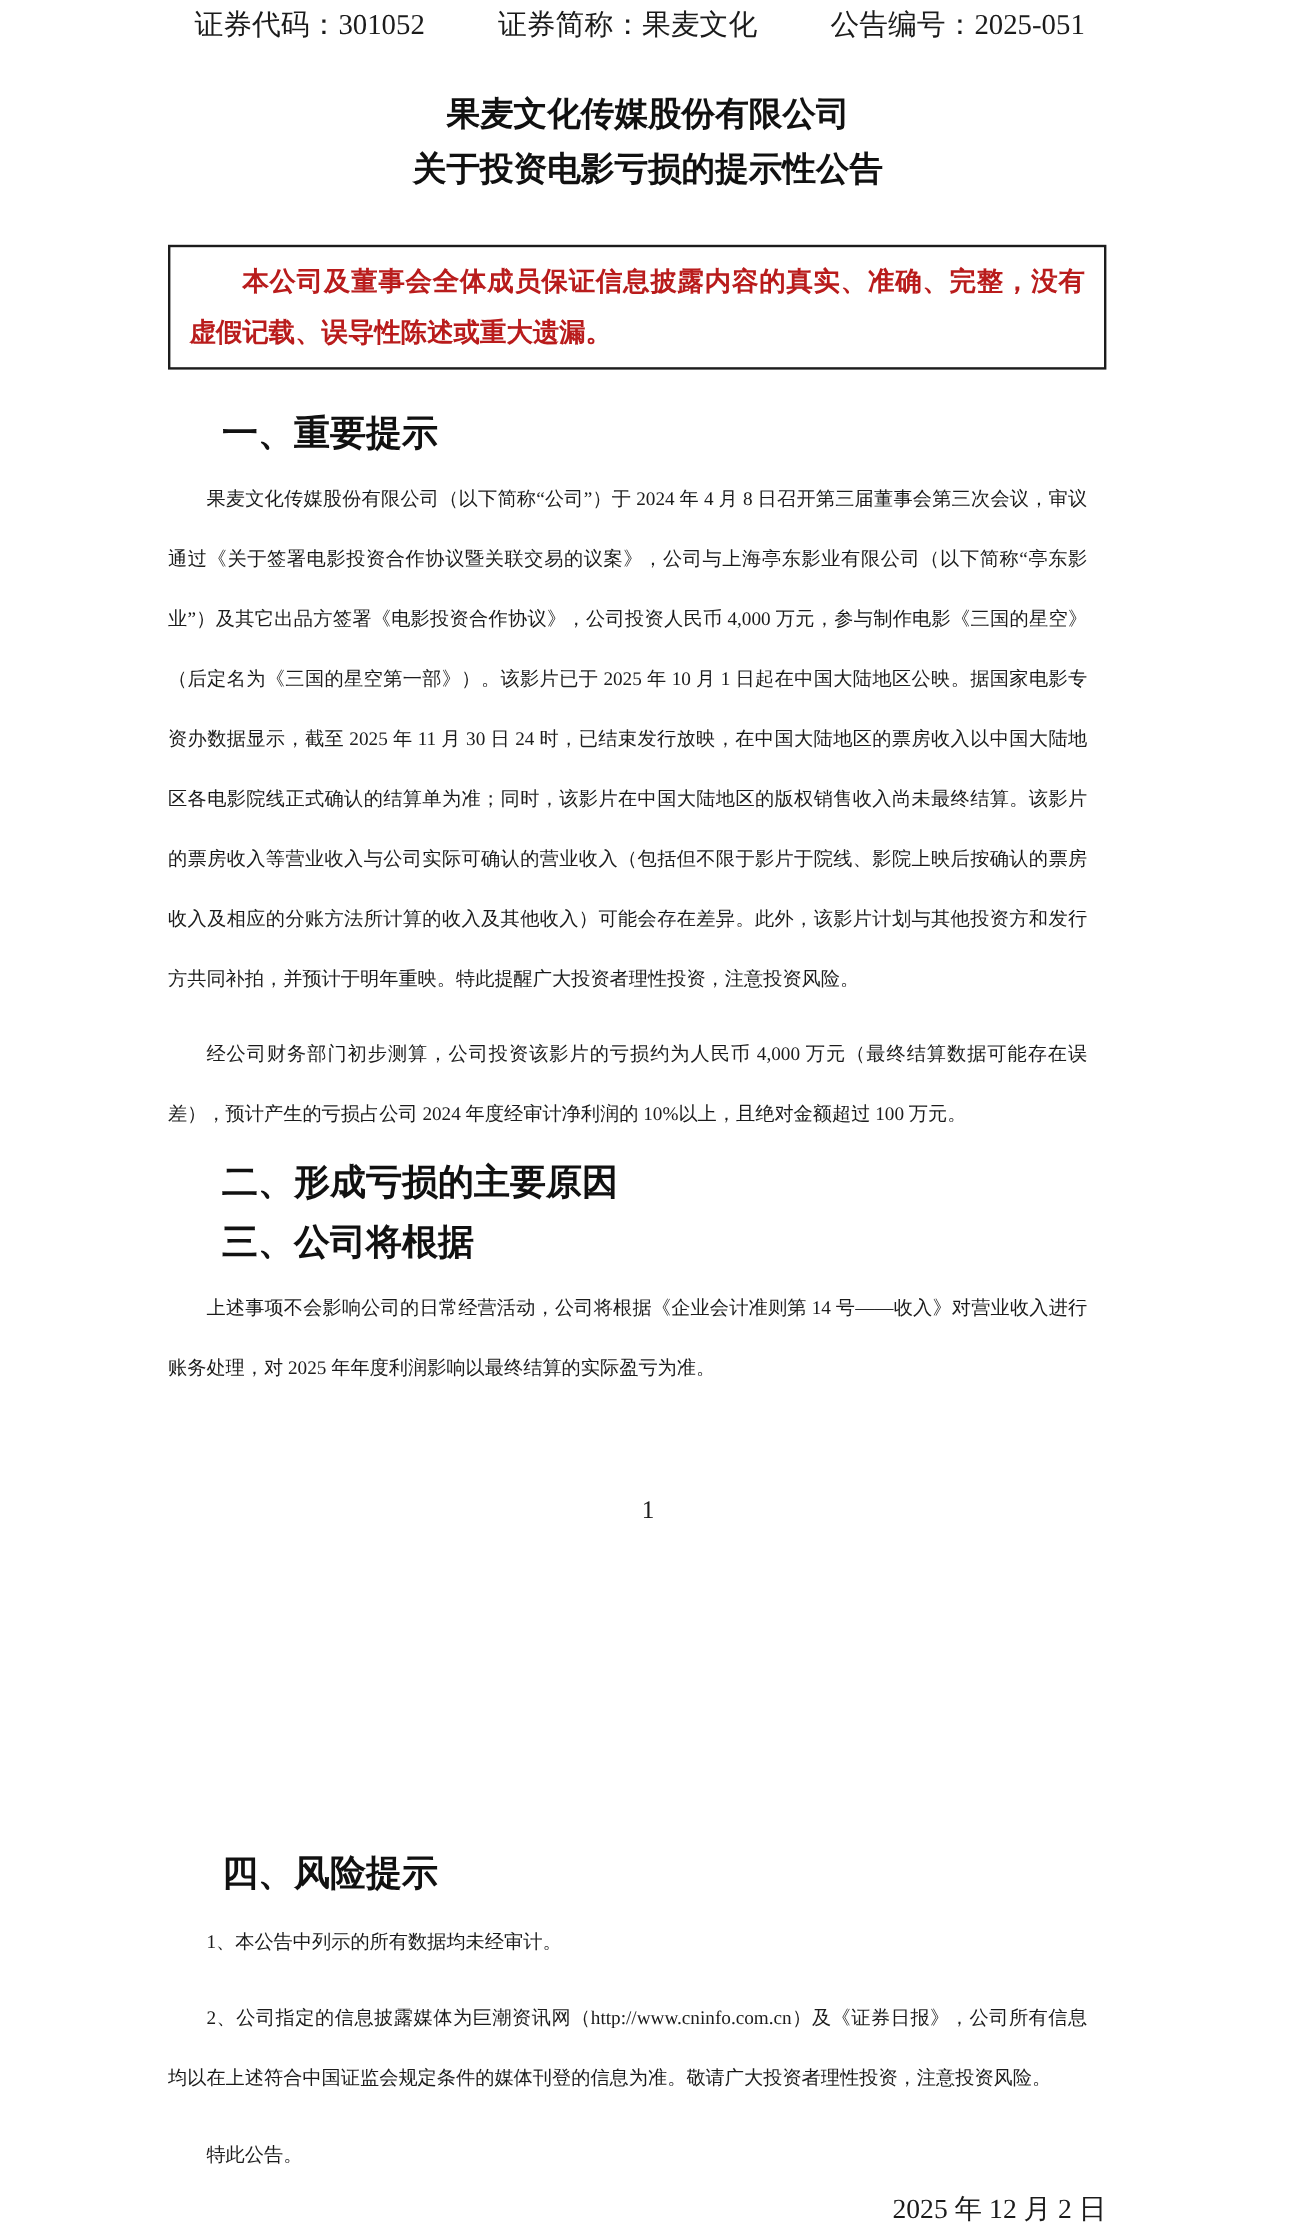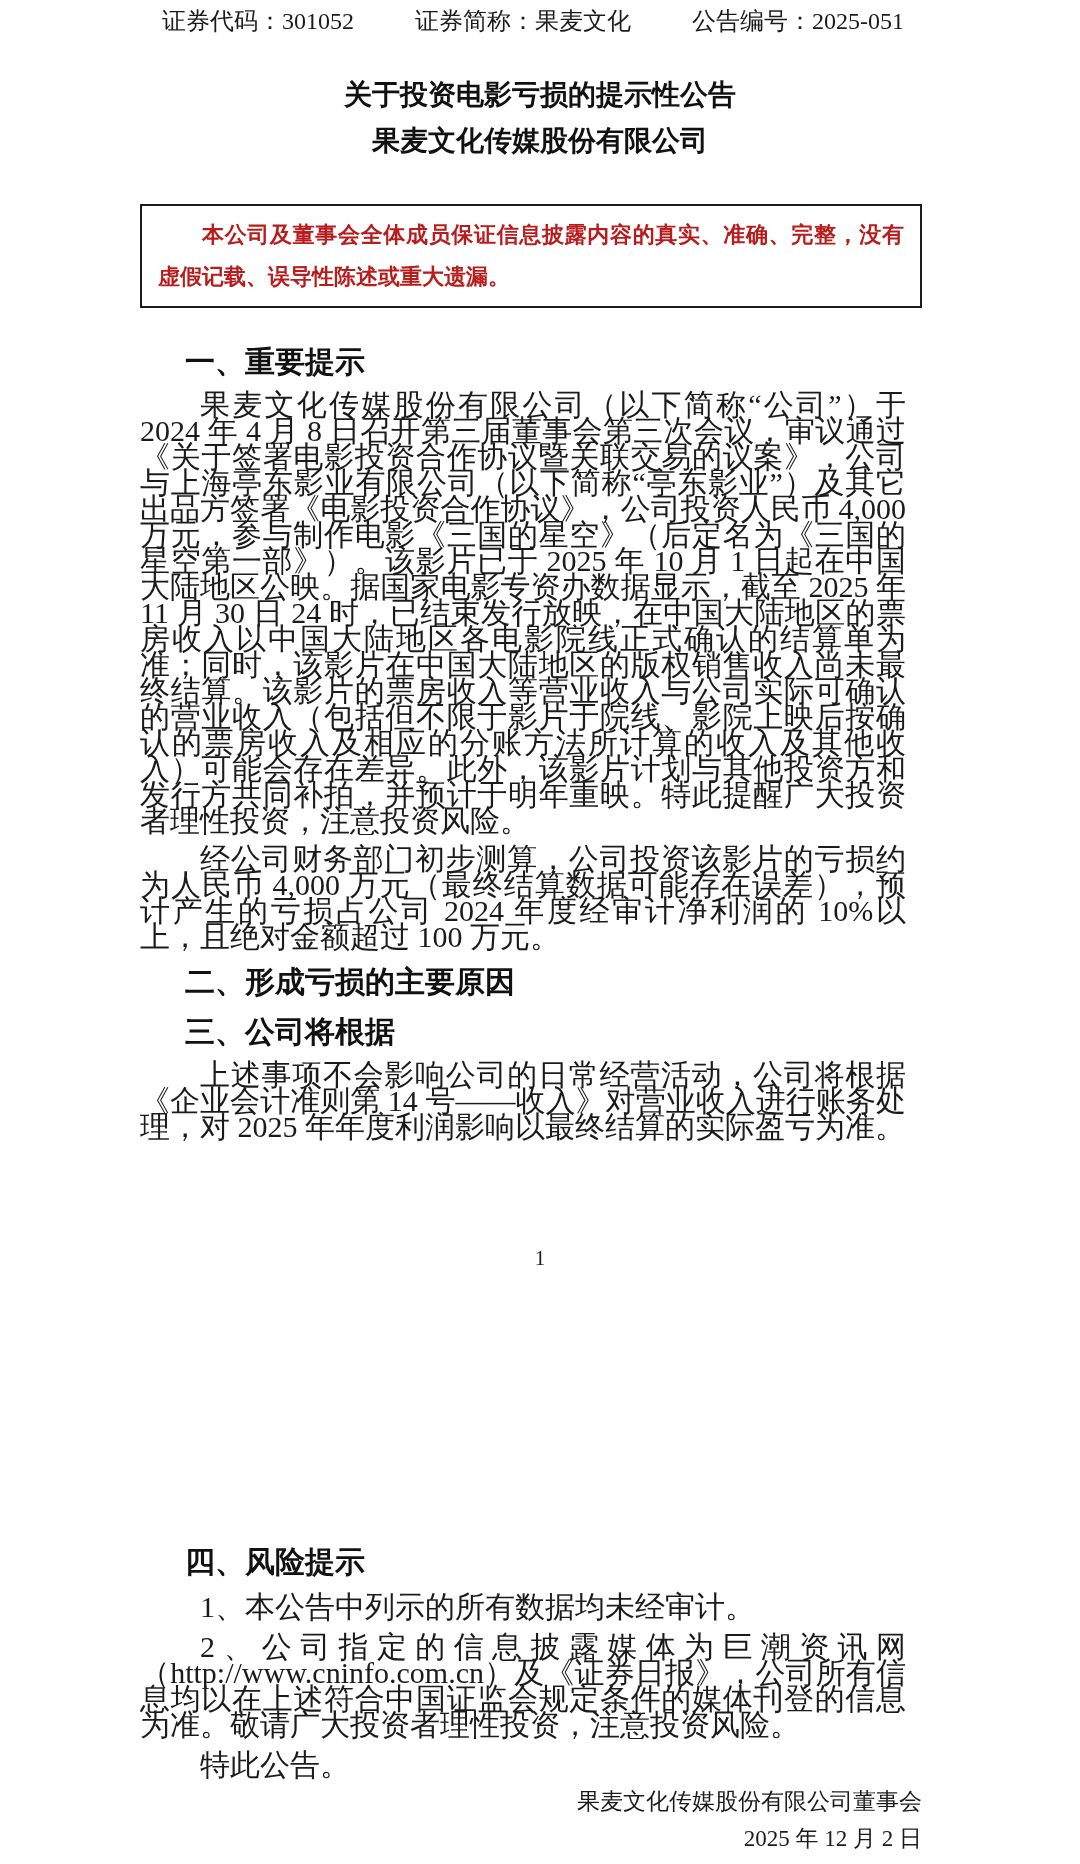--- a/index.html
+++ b/index.html
@@ -65,22 +65,22 @@
     font-size: 30px;
     line-height: 36px;
     text-indent: 1.5em;
     color: #111;
   }
   h2.first-heading {
     margin-top: 36px;
   }
   p.body-para {
     margin: 12px 16px 0 0;
-    font-size: 30px;
-    line-height: 26px;
+    font-size: 16px;
+    line-height: 50px;
     text-indent: 2em;
     text-align: justify;
   }
   .page-number {
     position: absolute;
     top: 1238px;
     left: 0;
     width: 1080px;
     text-align: center;
     font-size: 21px;
@@ -117,22 +117,22 @@
 
 <div class="doc">
 
   <div class="doc-header">
     <span>证券代码：301052</span>
     <span>证券简称：果麦文化</span>
     <span>公告编号：2025-051</span>
   </div>
 
   <div class="title-block">
+    <div>果麦文化传媒股份有限公司</div>
     <div>关于投资电影亏损的提示性公告</div>
-    <div>果麦文化传媒股份有限公司</div>
   </div>
 
   <div class="disclaimer-box">
     <p>本公司及董事会全体成员保证信息披露内容的真实、准确、完整，没有虚假记载、误导性陈述或重大遗漏。</p>
   </div>
 
   <div class="content">
     <h2 class="sec-heading first-heading">一、重要提示</h2>
     <p class="body-para">果麦文化传媒股份有限公司（以下简称“公司”）于 2024 年 4 月 8 日召开第三届董事会第三次会议，审议通过《关于签署电影投资合作协议暨关联交易的议案》，公司与上海亭东影业有限公司（以下简称“亭东影业”）及其它出品方签署《电影投资合作协议》，公司投资人民币 4,000 万元，参与制作电影《三国的星空》（后定名为《三国的星空第一部》）。该影片已于 2025 年 10 月 1 日起在中国大陆地区公映。据国家电影专资办数据显示，截至 2025 年 11 月 30 日 24 时，已结束发行放映，在中国大陆地区的票房收入以中国大陆地区各电影院线正式确认的结算单为准；同时，该影片在中国大陆地区的版权销售收入尚未最终结算。该影片的票房收入等营业收入与公司实际可确认的营业收入（包括但不限于影片于院线、影院上映后按确认的票房收入及相应的分账方法所计算的收入及其他收入）可能会存在差异。此外，该影片计划与其他投资方和发行方共同补拍，并预计于明年重映。特此提醒广大投资者理性投资，注意投资风险。</p>
     <p class="body-para">经公司财务部门初步测算，公司投资该影片的亏损约为人民币 4,000 万元（最终结算数据可能存在误差），预计产生的亏损占公司 2024 年度经审计净利润的 10%以上，且绝对金额超过 100 万元。</p>
@@ -145,17 +145,16 @@
 
   <div class="page-number">1</div>
 
   <div class="page2">
     <div class="content">
       <h2 class="sec-heading">四、风险提示</h2>
       <p class="body-para">1、本公告中列示的所有数据均未经审计。</p>
       <p class="body-para">2、公司指定的信息披露媒体为巨潮资讯网（http://www.cninfo.com.cn）及《证券日报》，公司所有信息均以在上述符合中国证监会规定条件的媒体刊登的信息为准。敬请广大投资者理性投资，注意投资风险。</p>
       <p class="body-para">特此公告。</p>
     </div>
-    <div class="signature-line">果麦文化传媒股份有限公司董事会</div>
     <div class="date-line">2025 年 12 月 2 日</div>
   </div>
 
 </div>
 
 </body></html>

